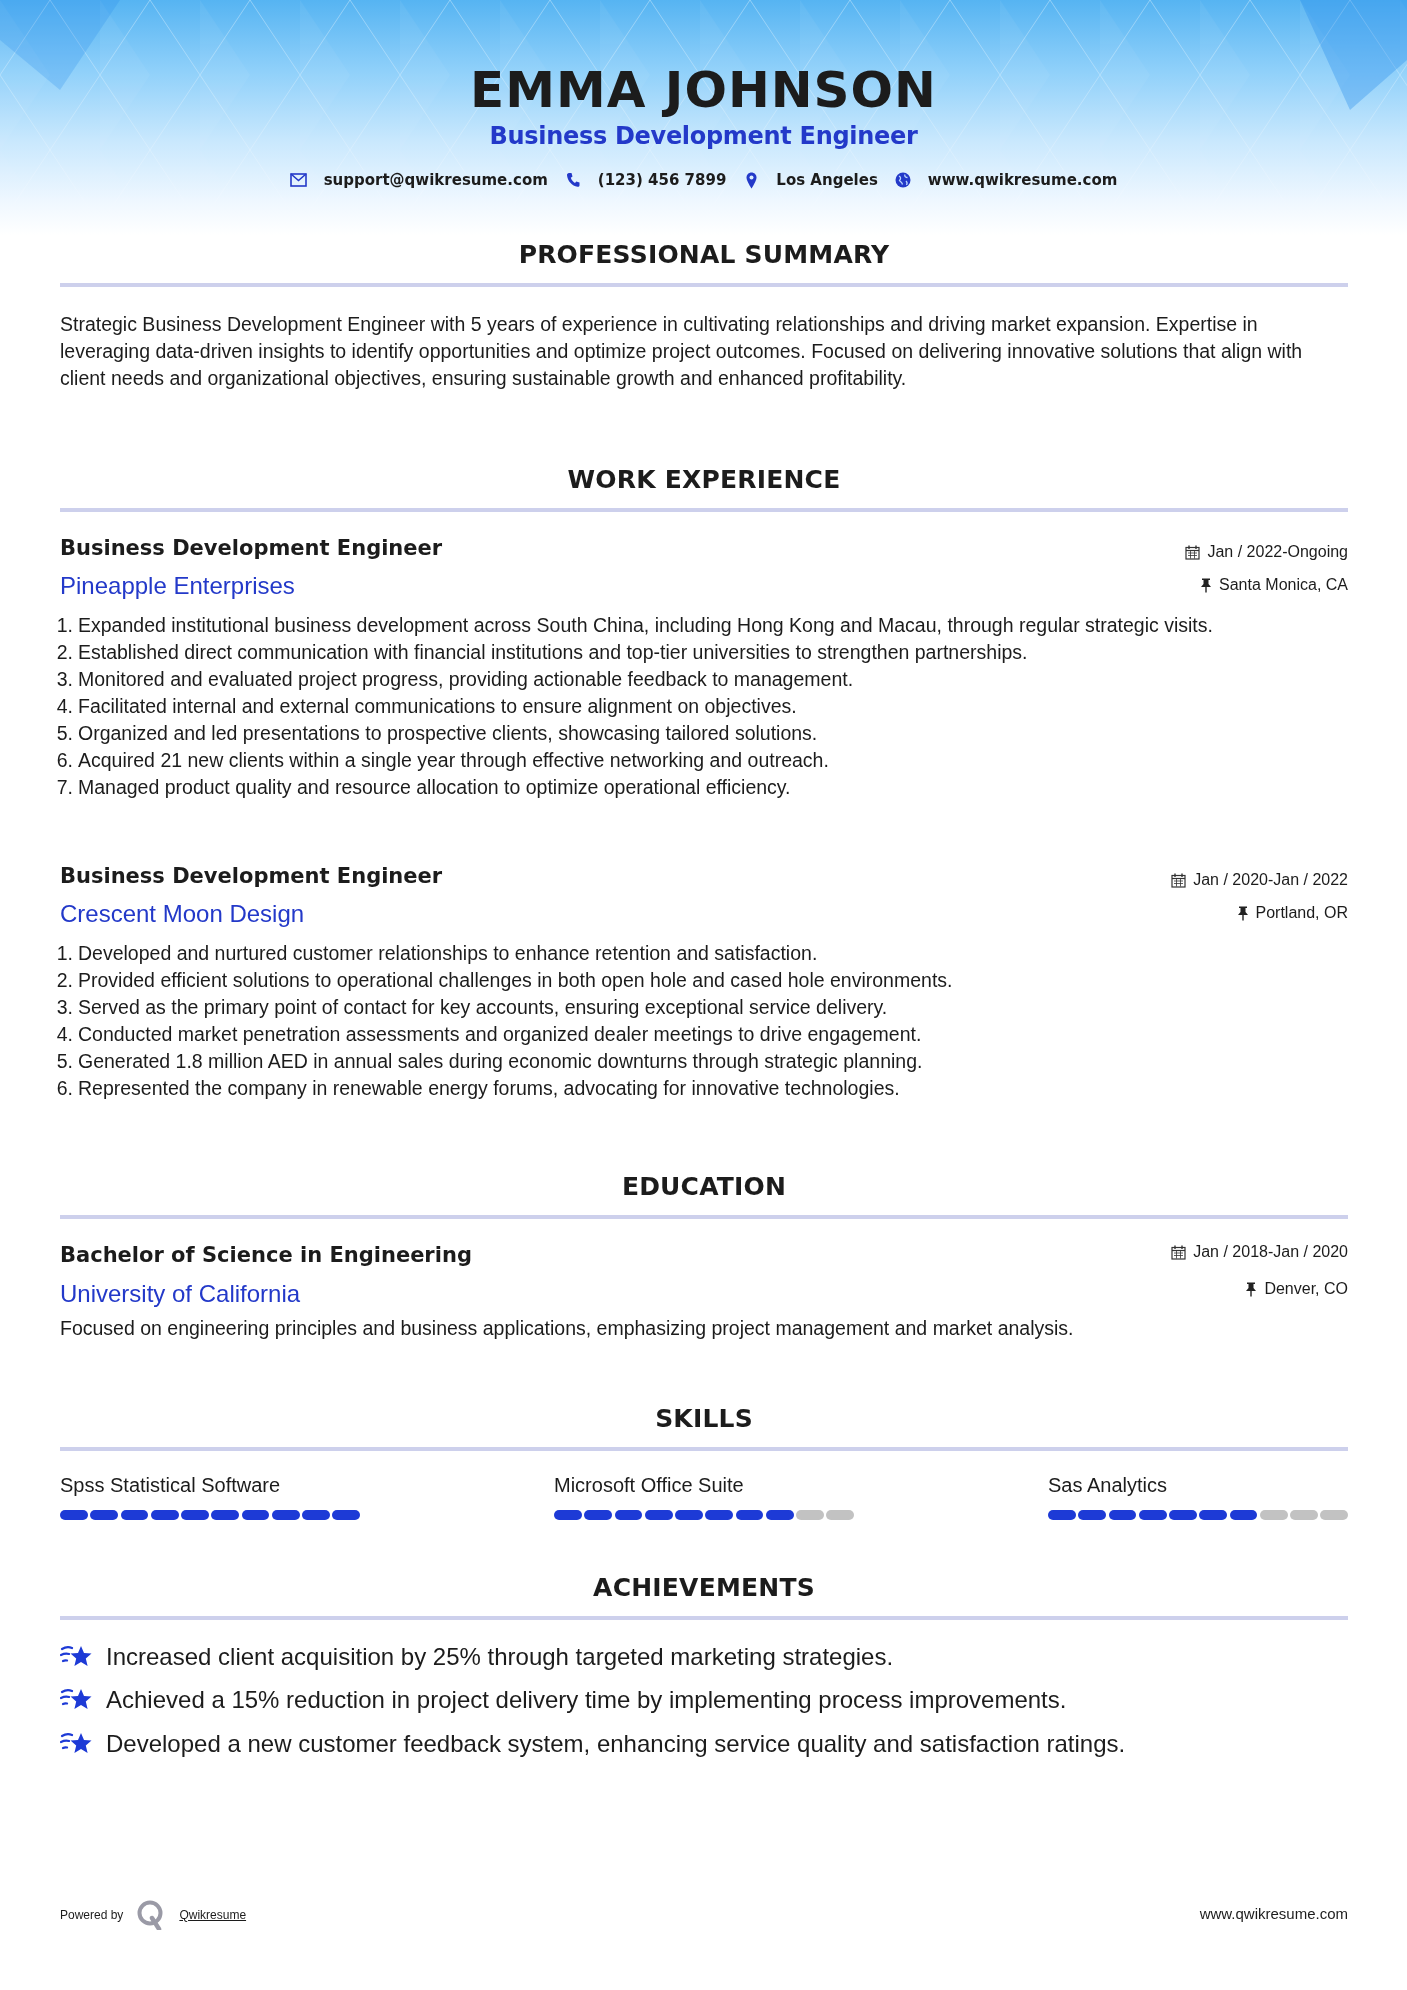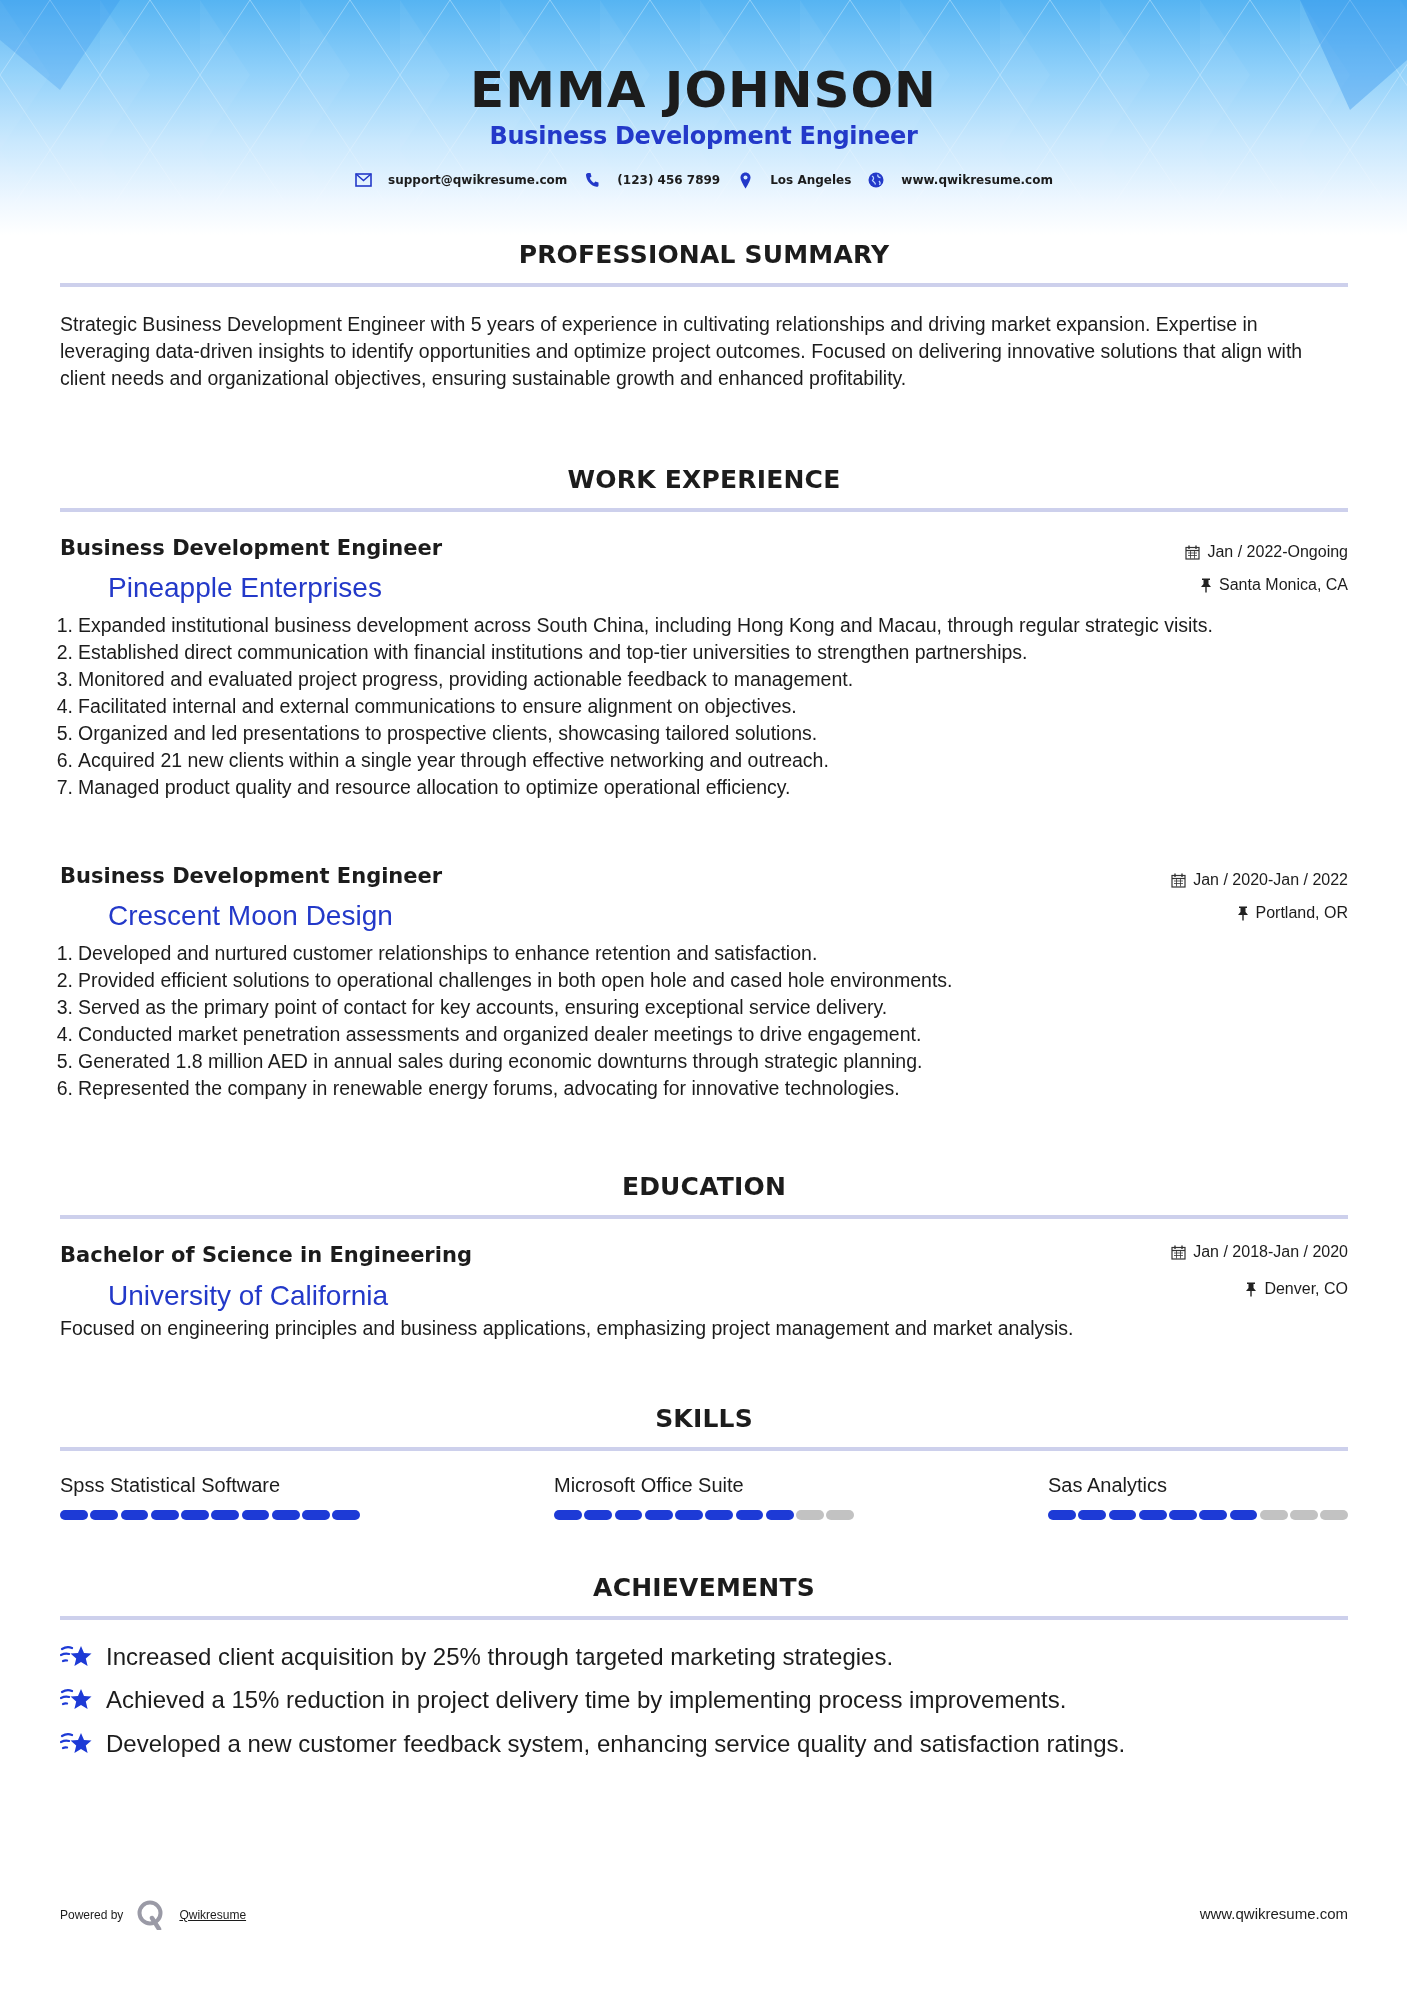--- a/index.html
+++ b/index.html
@@ -16,37 +16,37 @@
     .name {
       margin-top: 60px; font-family: "DejaVu Sans", sans-serif; font-weight: bold;
       font-size: 50px; letter-spacing: 1px; color: #1c1c1c; line-height: 60px;
     }
     .title {
       margin-top: 0px; font-family: "DejaVu Sans", sans-serif; font-weight: bold;
       font-size: 24px; color: #2339c9; line-height: 32px; letter-spacing: -0.3px;
     }
     .contacts {
       margin-top: 19px; display: flex; justify-content: center; align-items: center;
-      font-family: "DejaVu Sans", sans-serif; font-weight: bold; font-size: 12px; color: #1c1c1c;
+      font-family: "DejaVu Sans", sans-serif; font-weight: bold; font-size: 15px; color: #1c1c1c;
     }
     .contact { display: flex; align-items: center; margin: 0 8px; }
     .contact .ic { width: 18px; height: 18px; display: inline-flex; align-items: center; justify-content: center; margin-right: 16px; }
     .contact .ic svg { display: block; }
 
     .section-title {
       position: absolute; left: 60px; width: 1288px; text-align: center;
       font-family: "DejaVu Sans", sans-serif; font-weight: bold; font-size: 25px; color: #1c1c1c;
       letter-spacing: 0.2px;
     }
     .section-rule { position: absolute; left: 60px; width: 1288px; height: 4px; background: #cdd0ec; }
 
     .para { position: absolute; left: 60px; width: 1290px; font-size: 19.5px; line-height: 27px; color: #1c1c1c; }
 
     .job-title { position: absolute; left: 60px; font-family: "DejaVu Sans", sans-serif; font-weight: bold; font-size: 21px; color: #1c1c1c; }
-    .company { position: absolute; left: 60px; font-size: 28px; color: #2339c9; margin-left: 48px; }
+    .company { position: absolute; left: 60px; font-size: 24px; color: #2339c9; }
     .meta { position: absolute; right: 59px; display: flex; align-items: center; font-size: 16px; color: #1c1c1c; }
     .meta .ic { margin-right: 7px; display: inline-flex; }
 
     .bullets { position: absolute; left: 52px; width: 1298px; list-style: none; font-size: 19.5px; line-height: 27px; color: #1c1c1c; }
     .bullets li { display: flex; }
     .bullets li .num { width: 26px; flex: 0 0 26px; text-align: right; padding-right: 5px; }
     .bullets li .txt { flex: 1; }
 
     .skills { position: absolute; left: 60px; width: 1288px; top: 1472px; display: flex; justify-content: space-between; }
     .skill { width: 300px; }

